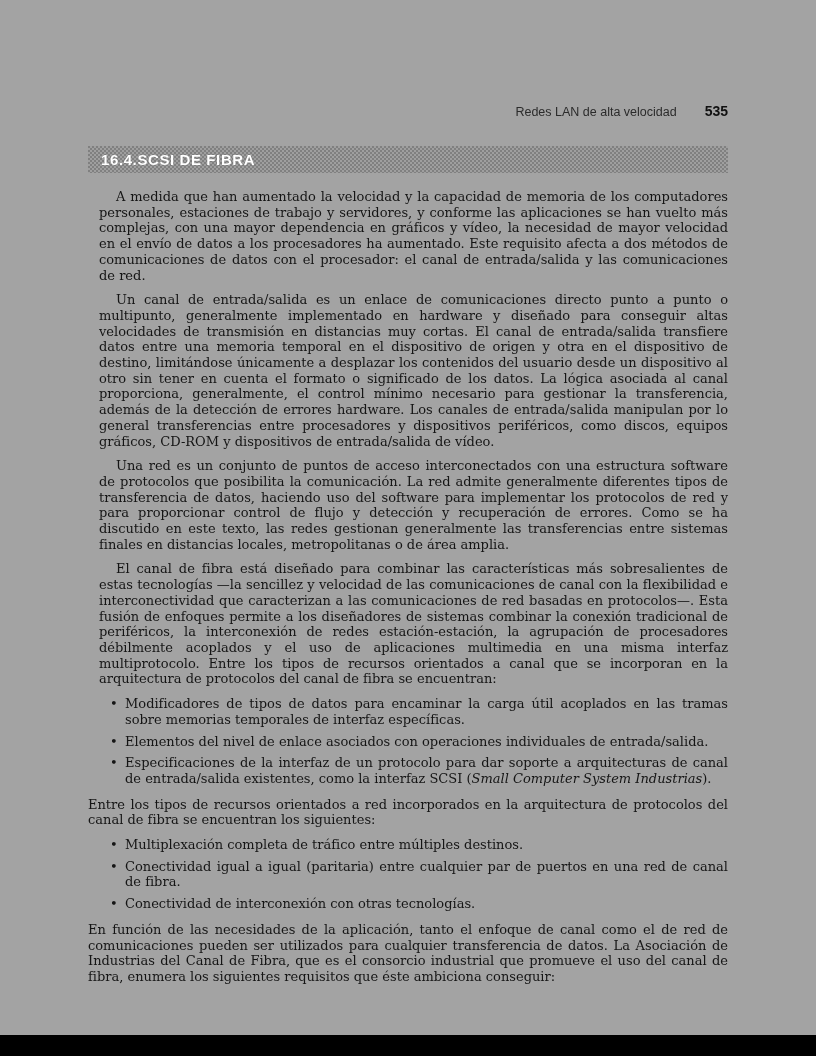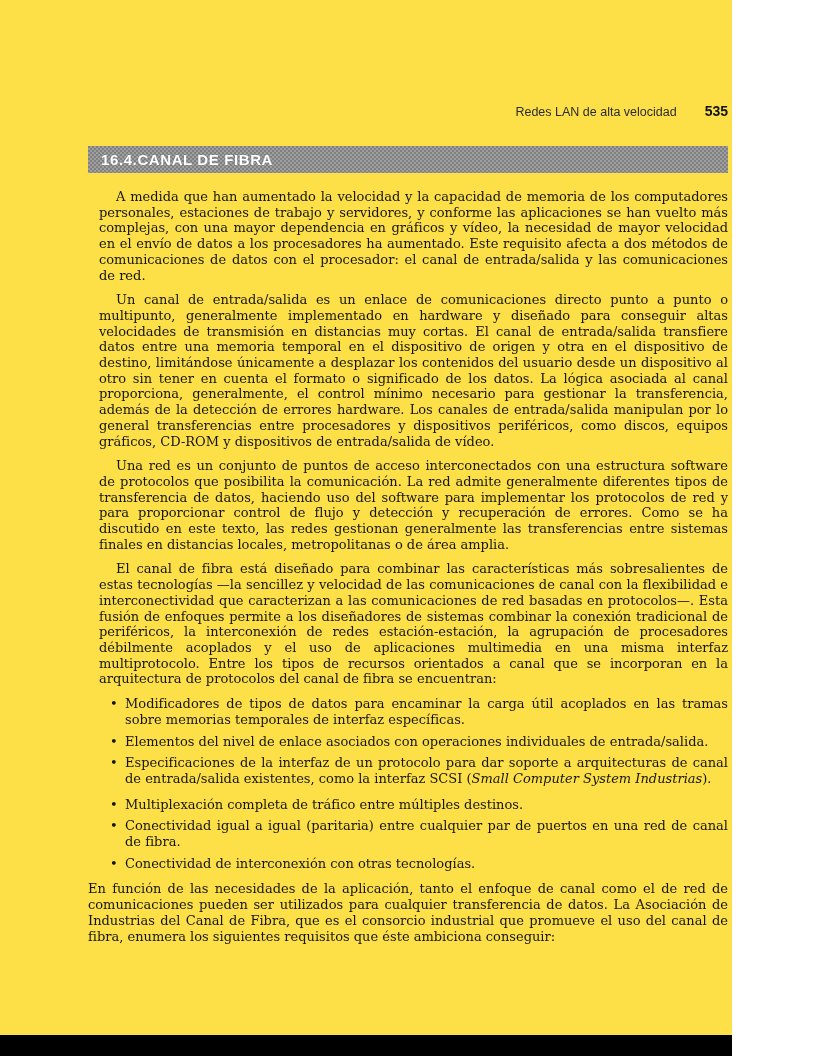--- a/index.html
+++ b/index.html
@@ -2,23 +2,23 @@
 <html lang="es"><head>
 <meta charset="utf-8">
 <style>
   html, body {
     margin: 0;
     padding: 0;
     background: #ffffff;
   }
   .page {
     position: relative;
-    width: 732px;
+    width: 816px;
     height: 1056px;
-    background: #fde047;
+    background: #a3a3a3;
     overflow: hidden;
     font-family: "DejaVu Serif", "Liberation Serif", serif;
   }
   
   .running-header {
     position: absolute;
     top: 103px;
     left: 88px;
     width: 640px;
     text-align: right;
@@ -102,21 +102,21 @@
 </head>
 <body>
 
 <div class="page">
 
   <div class="running-header">
     <span>Redes LAN de alta velocidad</span><span class="page-num">535</span>
   </div>
 
   <div class="section-bar">
-    <span class="sec-num">16.4.</span><span>CANAL DE FIBRA</span>
+    <span class="sec-num">16.4.</span><span>SCSI DE FIBRA</span>
   </div>
 
   <div class="body-col">
 
     <p class="indent">A medida que han aumentado la velocidad y la capacidad de memoria de los computadores personales, estaciones de trabajo y servidores, y conforme las aplicaciones se han vuelto más complejas, con una mayor dependencia en gráficos y vídeo, la necesidad de mayor velocidad en el envío de datos a los procesadores ha aumentado. Este requisito afecta a dos métodos de comunicaciones de datos con el procesador: el canal de entrada/salida y las comunicaciones de red.</p>
 
     <p class="indent">Un canal de entrada/salida es un enlace de comunicaciones directo punto a punto o multipunto, generalmente implementado en hardware y diseñado para conseguir altas velocidades de transmisión en distancias muy cortas. El canal de entrada/salida transfiere datos entre una memoria temporal en el dispositivo de origen y otra en el dispositivo de destino, limitándose únicamente a desplazar los contenidos del usuario desde un dispositivo al otro sin tener en cuenta el formato o significado de los datos. La lógica asociada al canal proporciona, generalmente, el control mínimo necesario para gestionar la transferencia, además de la detección de errores hardware. Los canales de entrada/salida manipulan por lo general transferencias entre procesadores y dispositivos periféricos, como discos, equipos gráficos, CD-ROM y dispositivos de entrada/salida de vídeo.</p>
 
     <p class="indent">Una red es un conjunto de puntos de acceso interconectados con una estructura software de protocolos que posibilita la comunicación. La red admite generalmente diferentes tipos de transferencia de datos, haciendo uso del software para implementar los protocolos de red y para proporcionar control de flujo y detección y recuperación de errores. Como se ha discutido en este texto, las redes gestionan generalmente las transferencias entre sistemas finales en distancias locales, metropolitanas o de área amplia.</p>
 
@@ -130,20 +130,21 @@
       <li>
         <span class="bullet">•</span>
         <span>Elementos del nivel de enlace asociados con operaciones individuales de entrada/salida.</span>
       </li>
       <li>
         <span class="bullet">•</span>
         <span><span>Especificaciones de la interfaz de un protocolo para dar soporte a arquitecturas de canal de entrada/salida existentes, como la interfaz SCSI (</span><span class="em">Small Computer System Industrias</span><span>).</span></span>
       </li>
     </ul>
 
+    <p class="flush">Entre los tipos de recursos orientados a red incorporados en la arquitectura de protocolos del canal de fibra se encuentran los siguientes:</p>
 
     <ul class="bullets">
       <li>
         <span class="bullet">•</span>
         <span>Multiplexación completa de tráfico entre múltiples destinos.</span>
       </li>
       <li>
         <span class="bullet">•</span>
         <span>Conectividad igual a igual (paritaria) entre cualquier par de puertos en una red de canal de fibra.</span>
       </li>

